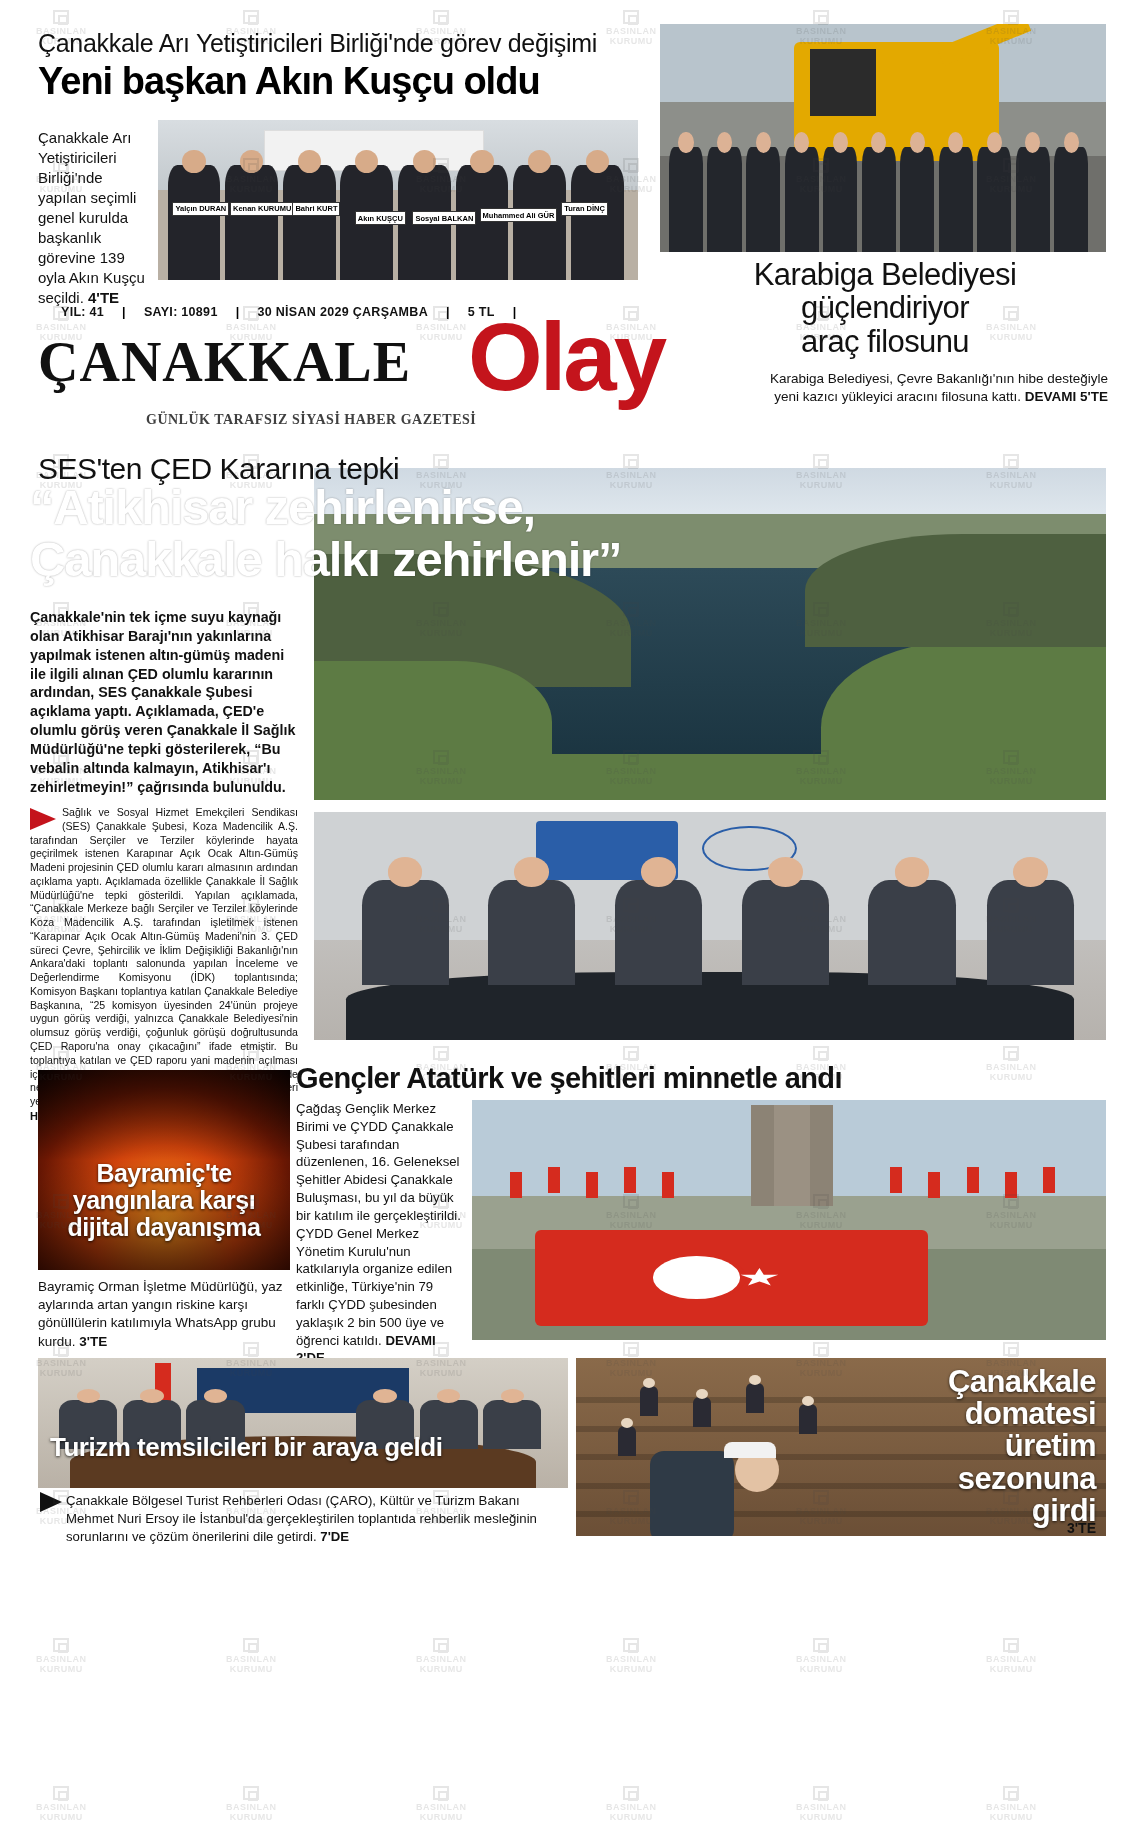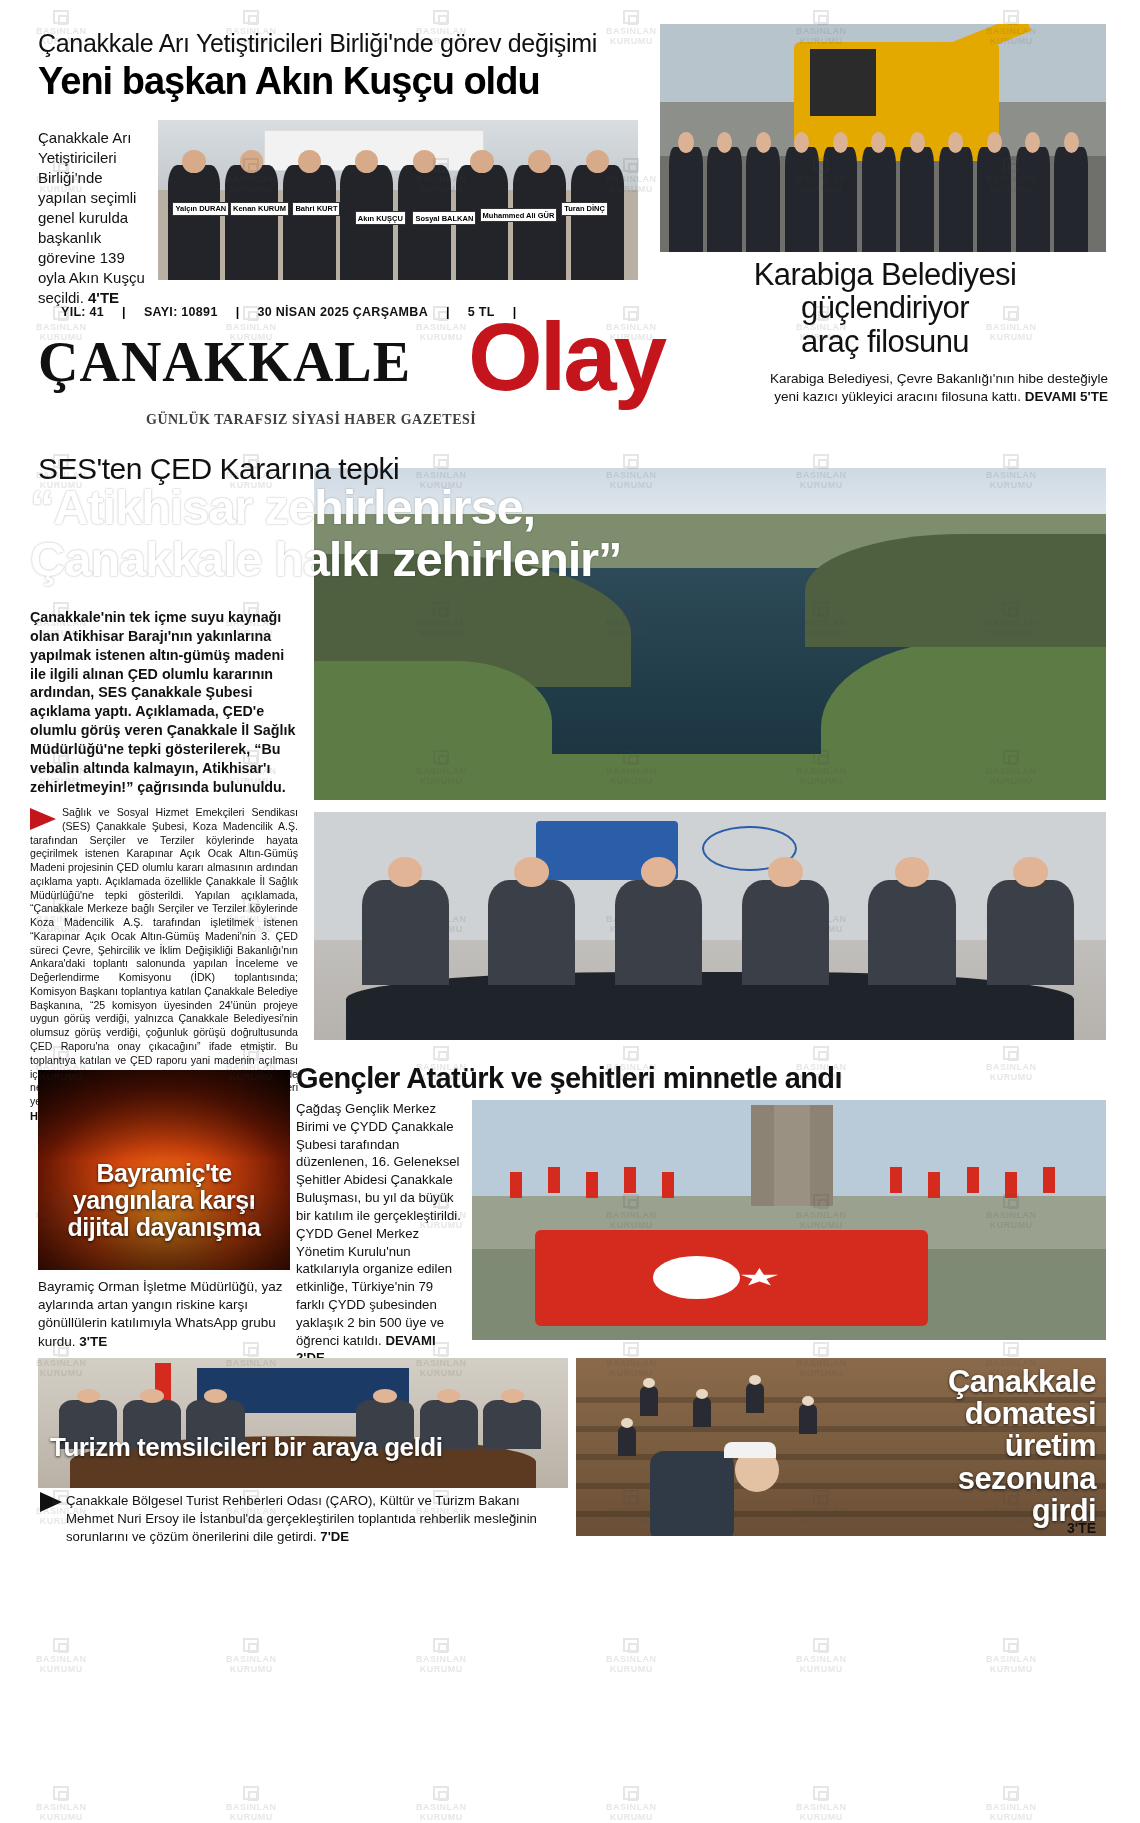--- a/index.html
+++ b/index.html
@@ -259,21 +259,21 @@
     <div class="grp-ban"></div>
     <div class="person" style="left:2%;"></div>
     <div class="person" style="left:14%;"></div>
     <div class="person" style="left:26%;"></div>
     <div class="person" style="left:38%;"></div>
     <div class="person" style="left:50%;"></div>
     <div class="person" style="left:62%;"></div>
     <div class="person" style="left:74%;"></div>
     <div class="person" style="left:86%;"></div>
     <div class="tag" style="left:3%;  top:51%;">Yalçın DURAN</div>
-    <div class="tag" style="left:15%; top:51%;">Kenan KURUM</div>
+    <div class="tag" style="left:15%; top:51%;">Kenan KURUMU</div>
     <div class="tag" style="left:28%; top:51%;">Bahri KURT</div>
     <div class="tag" style="left:41%; top:57%;">Akın KUŞÇU</div>
     <div class="tag" style="left:53%; top:57%;">Sosyal BALKAN</div>
     <div class="tag" style="left:67%; top:55%; text-align:center;">Muhammed Ali GÜR</div>
     <div class="tag" style="left:84%; top:51%;">Turan DİNÇ</div>
   </div>
 
   <div class="top-right ph">
     <div class="excav-bg"></div>
     <div class="excav">
@@ -300,21 +300,21 @@
     <div>güçlendiriyor</div>
     <div>araç filosunu</div>
   </div>
 
   <div class="karabiga-body">
     <span>Karabiga Belediyesi, Çevre Bakanlığı'nın hibe desteğiyle yeni kazıcı yükleyici aracını filosuna kattı.</span>
     <b>DEVAMI 5'TE</b>
   </div>
 
   <div class="masthead-meta">
-    <span>YIL: 41</span><span class="sep">|</span><span>SAYI: 10891</span><span class="sep">|</span><span>30 NİSAN 2025 ÇARŞAMBA</span><span class="sep">|</span><span>5 TL</span><span class="sep">|</span>
+    <span>YIL: 41</span><span class="sep">|</span><span>SAYI: 10891</span><span class="sep">|</span><span>30 NİSAN 2029 ÇARŞAMBA</span><span class="sep">|</span><span>5 TL</span><span class="sep">|</span>
   </div>
 
   <div class="masthead">
     <div class="mast-canakkale">ÇANAKKALE</div>
     <div class="mast-olay">Olay</div>
     <div class="mast-sub">GÜNLÜK TARAFSIZ SİYASİ HABER GAZETESİ</div>
   </div>
 
   <div class="lead-photo ph">
     <div class="lake-sky"></div>

